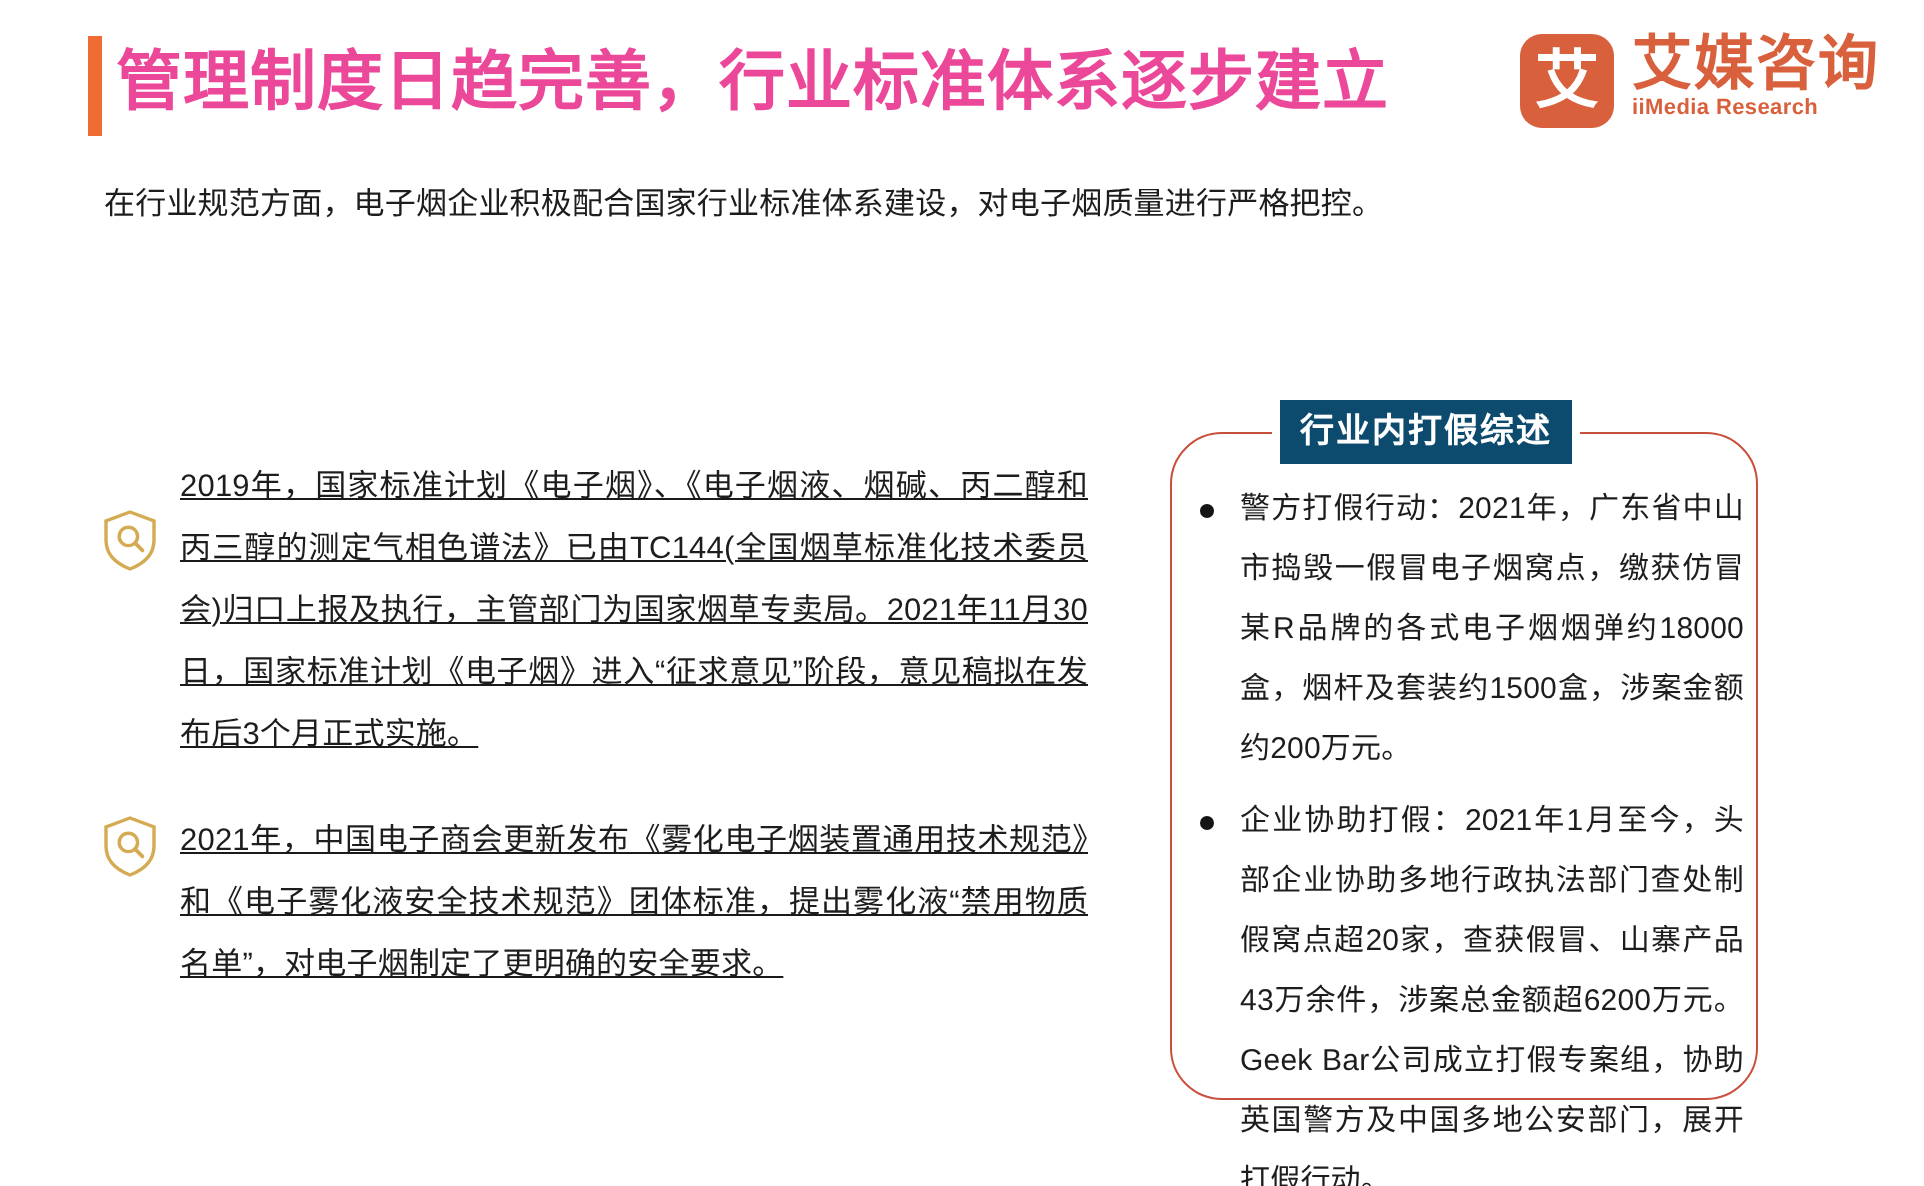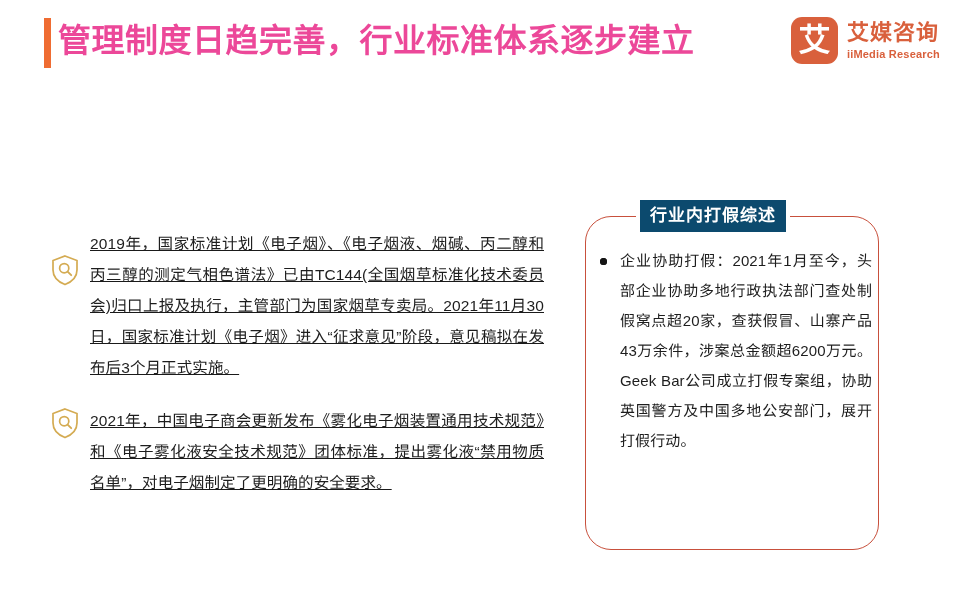--- a/index.html
+++ b/index.html
@@ -66,21 +66,21 @@
     line-height: 47px;
     text-align: center;
     font-family: "Liberation Sans", "DejaVu Sans", sans-serif;
   }
   .logo-text {
     display: flex;
     flex-direction: column;
     justify-content: center;
   }
   .logo-cn {
-    font-size: 22px;
+    font-size: 30px;
     font-weight: bold;
     color: #d9603c;
     letter-spacing: 1px;
     line-height: 27px;
   }
   .logo-en {
     font-size: 11px;
     font-weight: bold;
     color: #d9603c;
     letter-spacing: 0.2px;
@@ -209,20 +209,21 @@
   <div class="logo">
     <div class="logo-mark">艾</div>
     <div class="logo-text">
       <div class="logo-cn">艾媒咨询</div>
       <div class="logo-en">iiMedia Research</div>
     </div>
   </div>
 </div>
 
 <div class="intro">
+  <p>在行业规范方面，电子烟企业积极配合国家行业标准体系建设，对电子烟质量进行严格把控。</p>
 </div>
 
 <div class="left-col">
 
   <div class="note-block first">
     <span class="shield">
       <svg width="30" height="32" viewBox="0 0 30 32" fill="none" aria-hidden="true">
         <path d="M15 2 L27 6.5 V16 C27 23.5 21.5 28 15 30.5 C8.5 28 3 23.5 3 16 V6.5 Z" stroke="#d4ab52" stroke-width="1.7" fill="none"></path>
         <circle cx="14.2" cy="14.2" r="4.6" stroke="#d4ab52" stroke-width="1.7" fill="none"></circle>
         <line x1="17.6" y1="17.6" x2="21.2" y2="21.2" stroke="#d4ab52" stroke-width="1.9" stroke-linecap="round"></line>
@@ -245,19 +246,20 @@
 </div>
 
 <div class="right-panel"></div>
 <div class="badge-mask"></div>
 <div class="panel-badge">行业内打假综述</div>
 
 <div class="panel-body">
   <ul class="bullets">
     <li>
       <span class="dot"></span>
+      <span>警方打假行动：2021年，广东省中山市捣毁一假冒电子烟窝点，缴获仿冒某R品牌的各式电子烟烟弹约18000盒，烟杆及套装约1500盒，涉案金额约200万元。</span>
     </li>
     <li>
       <span class="dot"></span>
       <span>企业协助打假：2021年1月至今，头部企业协助多地行政执法部门查处制假窝点超20家，查获假冒、山寨产品43万余件，涉案总金额超6200万元。Geek Bar公司成立打假专案组，协助英国警方及中国多地公安部门，展开打假行动。</span>
     </li>
   </ul>
 </div>
 
 </body></html>

